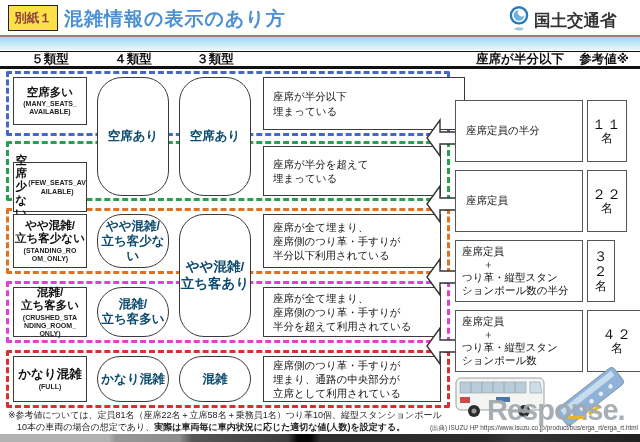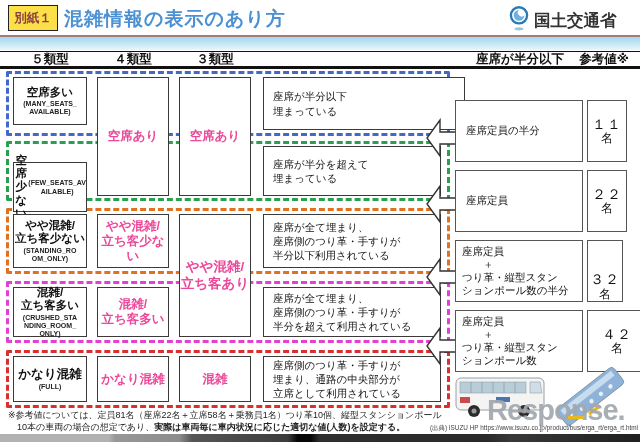--- a/index.html
+++ b/index.html
@@ -5,21 +5,21 @@
   html,body{margin:0;padding:0;}
   body{font-family:"Liberation Sans","DejaVu Sans",sans-serif;}
   #stage{position:relative;width:640px;height:442px;background:#ffffff;overflow:hidden;}
   .abs{position:absolute;}
   .center{display:flex;align-items:center;justify-content:center;text-align:center;}
   .cellbox{border:1px solid #3a3a3a;background:#fff;box-sizing:border-box;}
   .dashedrect{border:3px dashed;border-radius:2px;box-sizing:border-box;background:transparent;}
   .colhead{font-size:12.5px;font-weight:bold;color:#111;}
   .t5label{font-size:11.5px;font-weight:bold;color:#111;line-height:1.15;white-space:pre-line;}
   .t5code{font-size:7px;font-weight:bold;color:#222;line-height:1.15;white-space:pre-line;margin-top:1px;}
-  .t43label{font-size:12.5px;font-weight:bold;color:#ec4899;line-height:1.2;white-space:pre-line;}
+  .t43label{font-size:12.5px;font-weight:bold;color:#0c4a6e;line-height:1.2;white-space:pre-line;border-radius:25px;}
   .t3big{font-size:13.5px;}
   .cond{font-size:10.5px;color:#111;line-height:1.35;white-space:pre-line;text-align:left;}
   .guidelabel{font-size:10.5px;color:#111;line-height:1.25;white-space:pre-line;text-align:left;}
   .refnum{font-size:14px;color:#111;line-height:1.1;letter-spacing:1px;}
   .refunit{font-size:12px;color:#111;line-height:1.1;}
   .r-blue{border-color:#4468c8;}
   .r-green{border-color:#28a050;}
   .r-orange{border-color:#e0711f;}
   .r-magenta{border-color:#e23fd4;}
   .r-red{border-color:#d92f2f;}
@@ -162,21 +162,21 @@
   </div>
 
   <div class="abs cellbox center" style="left:587px;top:100px;width:40px;height:62px;border-color:#555;flex-direction:column;">
     <div class="refnum">１１</div>
     <div class="refunit">名</div>
   </div>
   <div class="abs cellbox center" style="left:587px;top:170px;width:40px;height:62px;border-color:#555;flex-direction:column;">
     <div class="refnum">２２</div>
     <div class="refunit">名</div>
   </div>
-  <div class="abs cellbox center" style="left:587px;top:240px;width:36px;height:62px;border-color:#555;flex-direction:column;justify-content:flex-end;">
+  <div class="abs cellbox center" style="left:587px;top:240px;width:28px;height:62px;border-color:#555;flex-direction:column;">
     <div class="refnum">３２</div>
     <div class="refunit">名</div>
   </div>
   <div class="abs cellbox center" style="left:587px;top:310px;width:60px;height:62px;border-color:#555;flex-direction:column;">
     <div class="refnum">４２</div>
     <div class="refunit">名</div>
   </div>
 
   <svg class="abs" style="left:452px;top:366px;" width="96" height="58" viewBox="0 0 96 58">
     <rect x="4" y="12" width="88" height="32" rx="5" fill="#f4f4f2" stroke="#9aa0a6" stroke-width="1"></rect>

